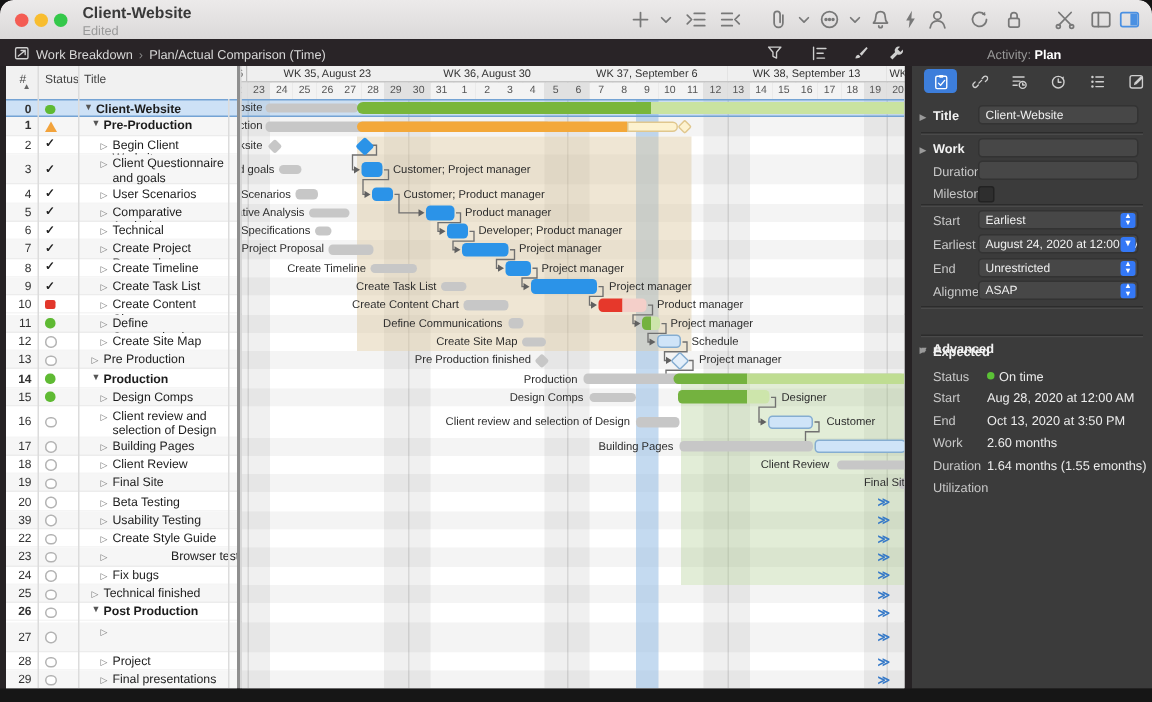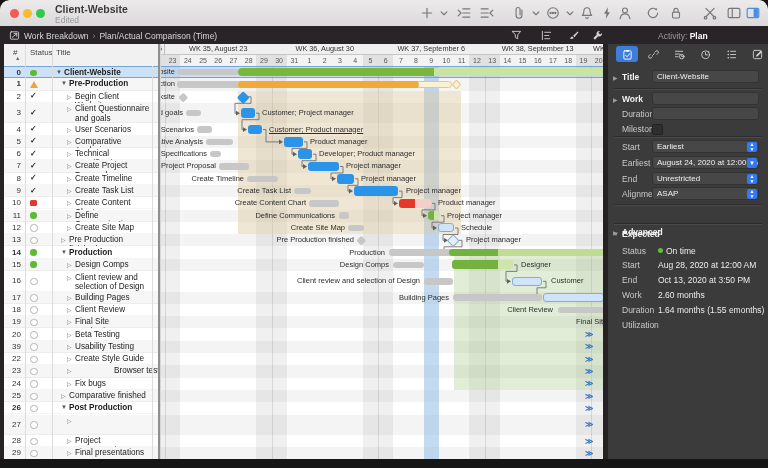--- a/index.html
+++ b/index.html
@@ -370,21 +370,21 @@
           <div class="trow" style="top: 311.6px; height: 12.3px; background: rgb(255, 255, 255); border-bottom: 1px solid rgba(0, 0, 0, 0.04); box-sizing: border-box;">
             <span class="rnum" style="top: 1.15px;">24</span>
             <span class="st st-none" style="top: 2.65px;"></span>
             <span class="disc" style="left: 63px; top: 2.15px; color: rgb(119, 119, 119);">▷</span>
             <span class="ttl" style="left: 71px; width: 75px; top: 1.15px;">Fix bugs</span>
           </div>
           <div class="trow" style="top: 323.9px; height: 12.3px; background: rgb(246, 246, 246); border-bottom: 1px solid rgba(0, 0, 0, 0.04); box-sizing: border-box;">
             <span class="rnum" style="top: 1.15px;">25</span>
             <span class="st st-none" style="top: 2.65px;"></span>
             <span class="disc" style="left: 57px; top: 2.15px; color: rgb(119, 119, 119);">▷</span>
-            <span class="ttl" style="left: 65px; width: 81px; top: 1.15px;">Comparative finished</span>
+            <span class="ttl" style="left: 65px; width: 81px; top: 1.15px;">Technical finished</span>
           </div>
           <div class="trow" style="top: 336.2px; height: 12.3px; background: rgb(255, 255, 255); border-bottom: 1px solid rgba(0, 0, 0, 0.04); box-sizing: border-box;">
             <span class="rnum" style="top: 1.15px; font-weight: bold;">26</span>
             <span class="st st-none" style="top: 2.65px;"></span>
             <span class="disc" style="left: 57px; top: 2.15px;">▼</span>
             <span class="ttl" style="left: 65px; width: 81px; top: 1.15px; font-weight: bold;">Post Production</span>
           </div>
           <div class="trow" style="top: 348.5px; height: 20.5px; background: rgb(246, 246, 246); border-bottom: 1px solid rgba(0, 0, 0, 0.04); box-sizing: border-box;">
             <span class="rnum" style="top: 5.25px;">27</span>
             <span class="st st-none" style="top: 6.75px;"></span>
@@ -535,21 +535,21 @@
           <div class="ms" style="left: 18.75px; top: 27.5px; width: 6.5px; height: 6.5px; background: rgb(199, 199, 199); border-radius: 1.5px;"></div>
           <div class="ms" style="left: 77.75px; top: 26.5px; width: 8.5px; height: 8.5px; background: rgb(43, 147, 232); border-radius: 1.5px;"></div>
           <div class="gl" style="right: 428px; top: 25.75px;">Begin Client Worksite</div>
           <div class="bar" style="left: 25px; width: 15px; height: 6.5px; top: 43.9px; background: rgb(199, 199, 199); border-radius: 3px;"></div>
           <div class="bar" style="left: 80px; width: 14px; height: 9.5px; top: 42.4px; background: rgb(43, 147, 232); border-radius: 3px;"></div>
           <div class="gl" style="right: 420px; top: 42.15px;">Client Questionnaire and goals</div>
           <div class="gl" style="left: 101px; top: 42.15px;">Customer; Project manager</div>
           <div class="bar" style="left: 36px; width: 15px; height: 6.5px; top: 60.3px; background: rgb(199, 199, 199); border-radius: 3px;"></div>
           <div class="bar" style="left: 87px; width: 14px; height: 9.5px; top: 58.8px; background: rgb(43, 147, 232); border-radius: 3px;"></div>
           <div class="gl" style="right: 409px; top: 58.55px;">User Scenarios</div>
-          <div class="gl" style="left: 108px; top: 58.55px; text-decoration: underline;">Customer; Product manager</div>
+          <div class="gl" style="left: 108px; top: 58.55px;">Customer; Product manager</div>
           <div class="bar" style="left: 45px; width: 27px; height: 6.5px; top: 72.6px; background: rgb(199, 199, 199); border-radius: 3px;"></div>
           <div class="bar" style="left: 123px; width: 19px; height: 9.5px; top: 71.1px; background: rgb(43, 147, 232); border-radius: 3px;"></div>
           <div class="gl" style="right: 400px; top: 70.85px;">Comparative Analysis</div>
           <div class="gl" style="left: 149px; top: 70.85px;">Product manager</div>
           <div class="bar" style="left: 49px; width: 11px; height: 6.5px; top: 84.9px; background: rgb(199, 199, 199); border-radius: 3px;"></div>
           <div class="bar" style="left: 137px; width: 14px; height: 9.5px; top: 83.4px; background: rgb(43, 147, 232); border-radius: 3px;"></div>
           <div class="gl" style="right: 396px; top: 83.15px;">Technical Specifications</div>
           <div class="gl" style="left: 158px; top: 83.15px;">Developer; Product manager</div>
           <div class="bar" style="left: 58px; width: 30px; height: 6.5px; top: 97.2px; background: rgb(199, 199, 199); border-radius: 3px;"></div>
           <div class="bar" style="left: 147px; width: 31px; height: 9.5px; top: 95.7px; background: rgb(43, 147, 232); border-radius: 3px;"></div>

